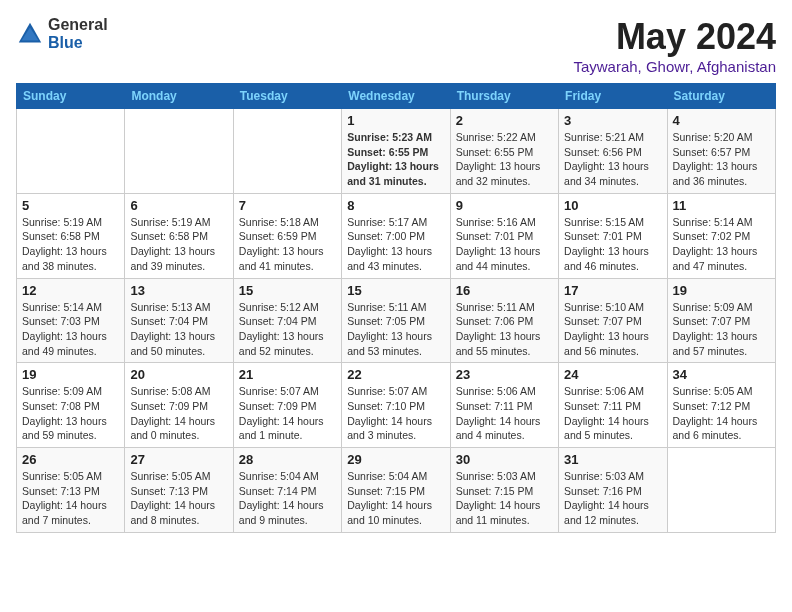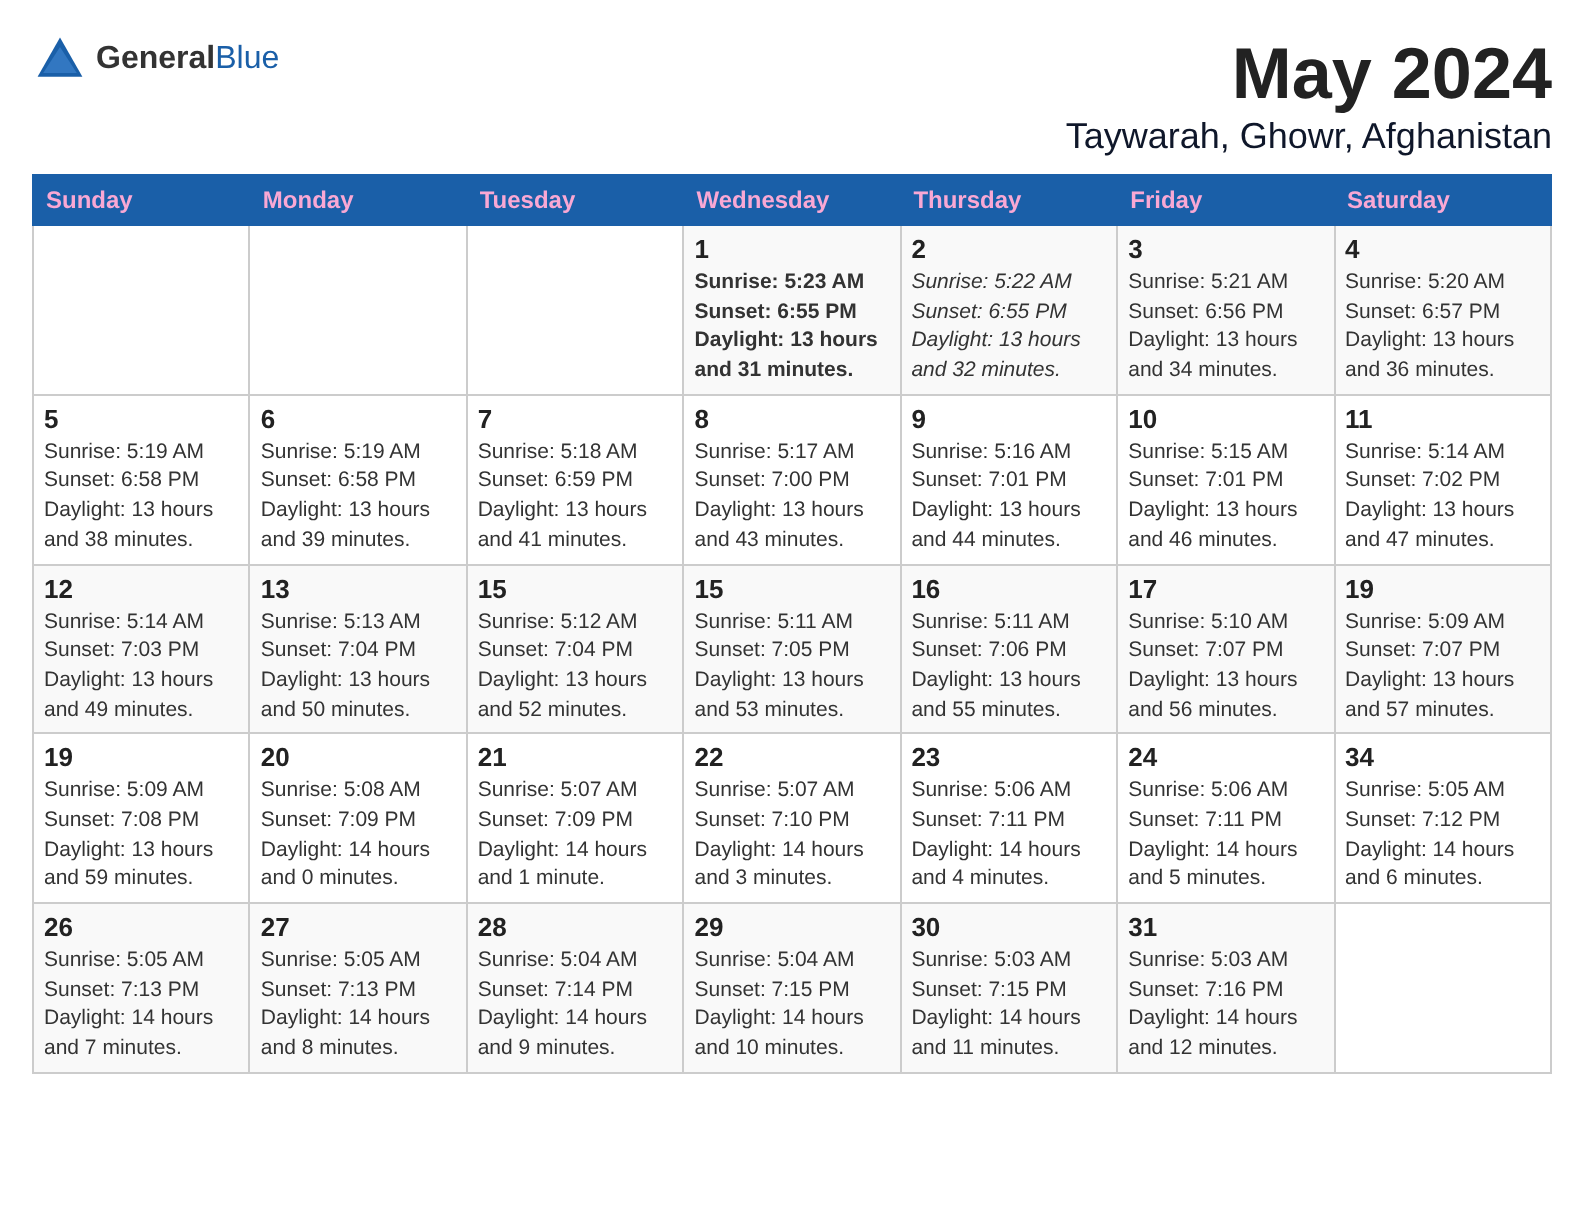--- a/index.html
+++ b/index.html
@@ -16,57 +16,57 @@
       align-items: flex-start;
       margin-bottom: 8px;
     }
     .logo {
       display: flex;
       align-items: center;
       gap: 4px;
     }
     .logo-text {
       display: flex;
-      flex-direction: row;
+      flex-direction: column;
       line-height: 1.1;
     }
     .logo-general {
       font-size: 16px;
       font-weight: bold;
       color: #333;
     }
     .logo-blue {
       font-size: 16px;
-      font-weight: normal;
+      font-weight: bold;
       color: #1a5fa8;
     }
     .logo-icon {
       width: 28px;
       height: 28px;
     }
     .title-block {
       text-align: right;
     }
     .month-year {
       font-size: 36px;
       font-weight: bold;
       color: #222;
     }
     .location {
-      font-size: 18px;
-      color: #0f172a;
+      font-size: 15px;
+      color: #4c1d95;
     }
     .calendar {
       width: 100%;
       border-collapse: collapse;
       font-size: 11px;
     }
     .calendar thead th {
       background: #1a5fa8;
-      color: #f9a8d4;
+      color: #7dd3fc;
       text-align: left;
       padding: 5px 6px;
       font-size: 12px;
       font-weight: bold;
       border: 1px solid #1a5fa8;
     }
     .calendar tbody td {
       border: 1px solid #ccc;
       vertical-align: top;
       padding: 4px 5px;
@@ -135,21 +135,21 @@
         <td class="empty-cell"></td>
         <td>
           <span class="day-num">1</span>
           <div class="day-info" style="white-space: pre-line; font-weight: bold;">Sunrise: 5:23 AM
 Sunset: 6:55 PM
 Daylight: 13 hours
 and 31 minutes.</div>
         </td>
         <td>
           <span class="day-num">2</span>
-          <div class="day-info" style="white-space: pre-line; font-style: italic;">Sunrise: 5:22 AM
+          <div class="day-info" style="white-space: pre-line;">Sunrise: 5:22 AM
 Sunset: 6:55 PM
 Daylight: 13 hours
 and 32 minutes.</div>
         </td>
         <td>
           <span class="day-num">3</span>
           <div class="day-info" style="white-space: pre-line;">Sunrise: 5:21 AM
 Sunset: 6:56 PM
 Daylight: 13 hours
 and 34 minutes.</div>

